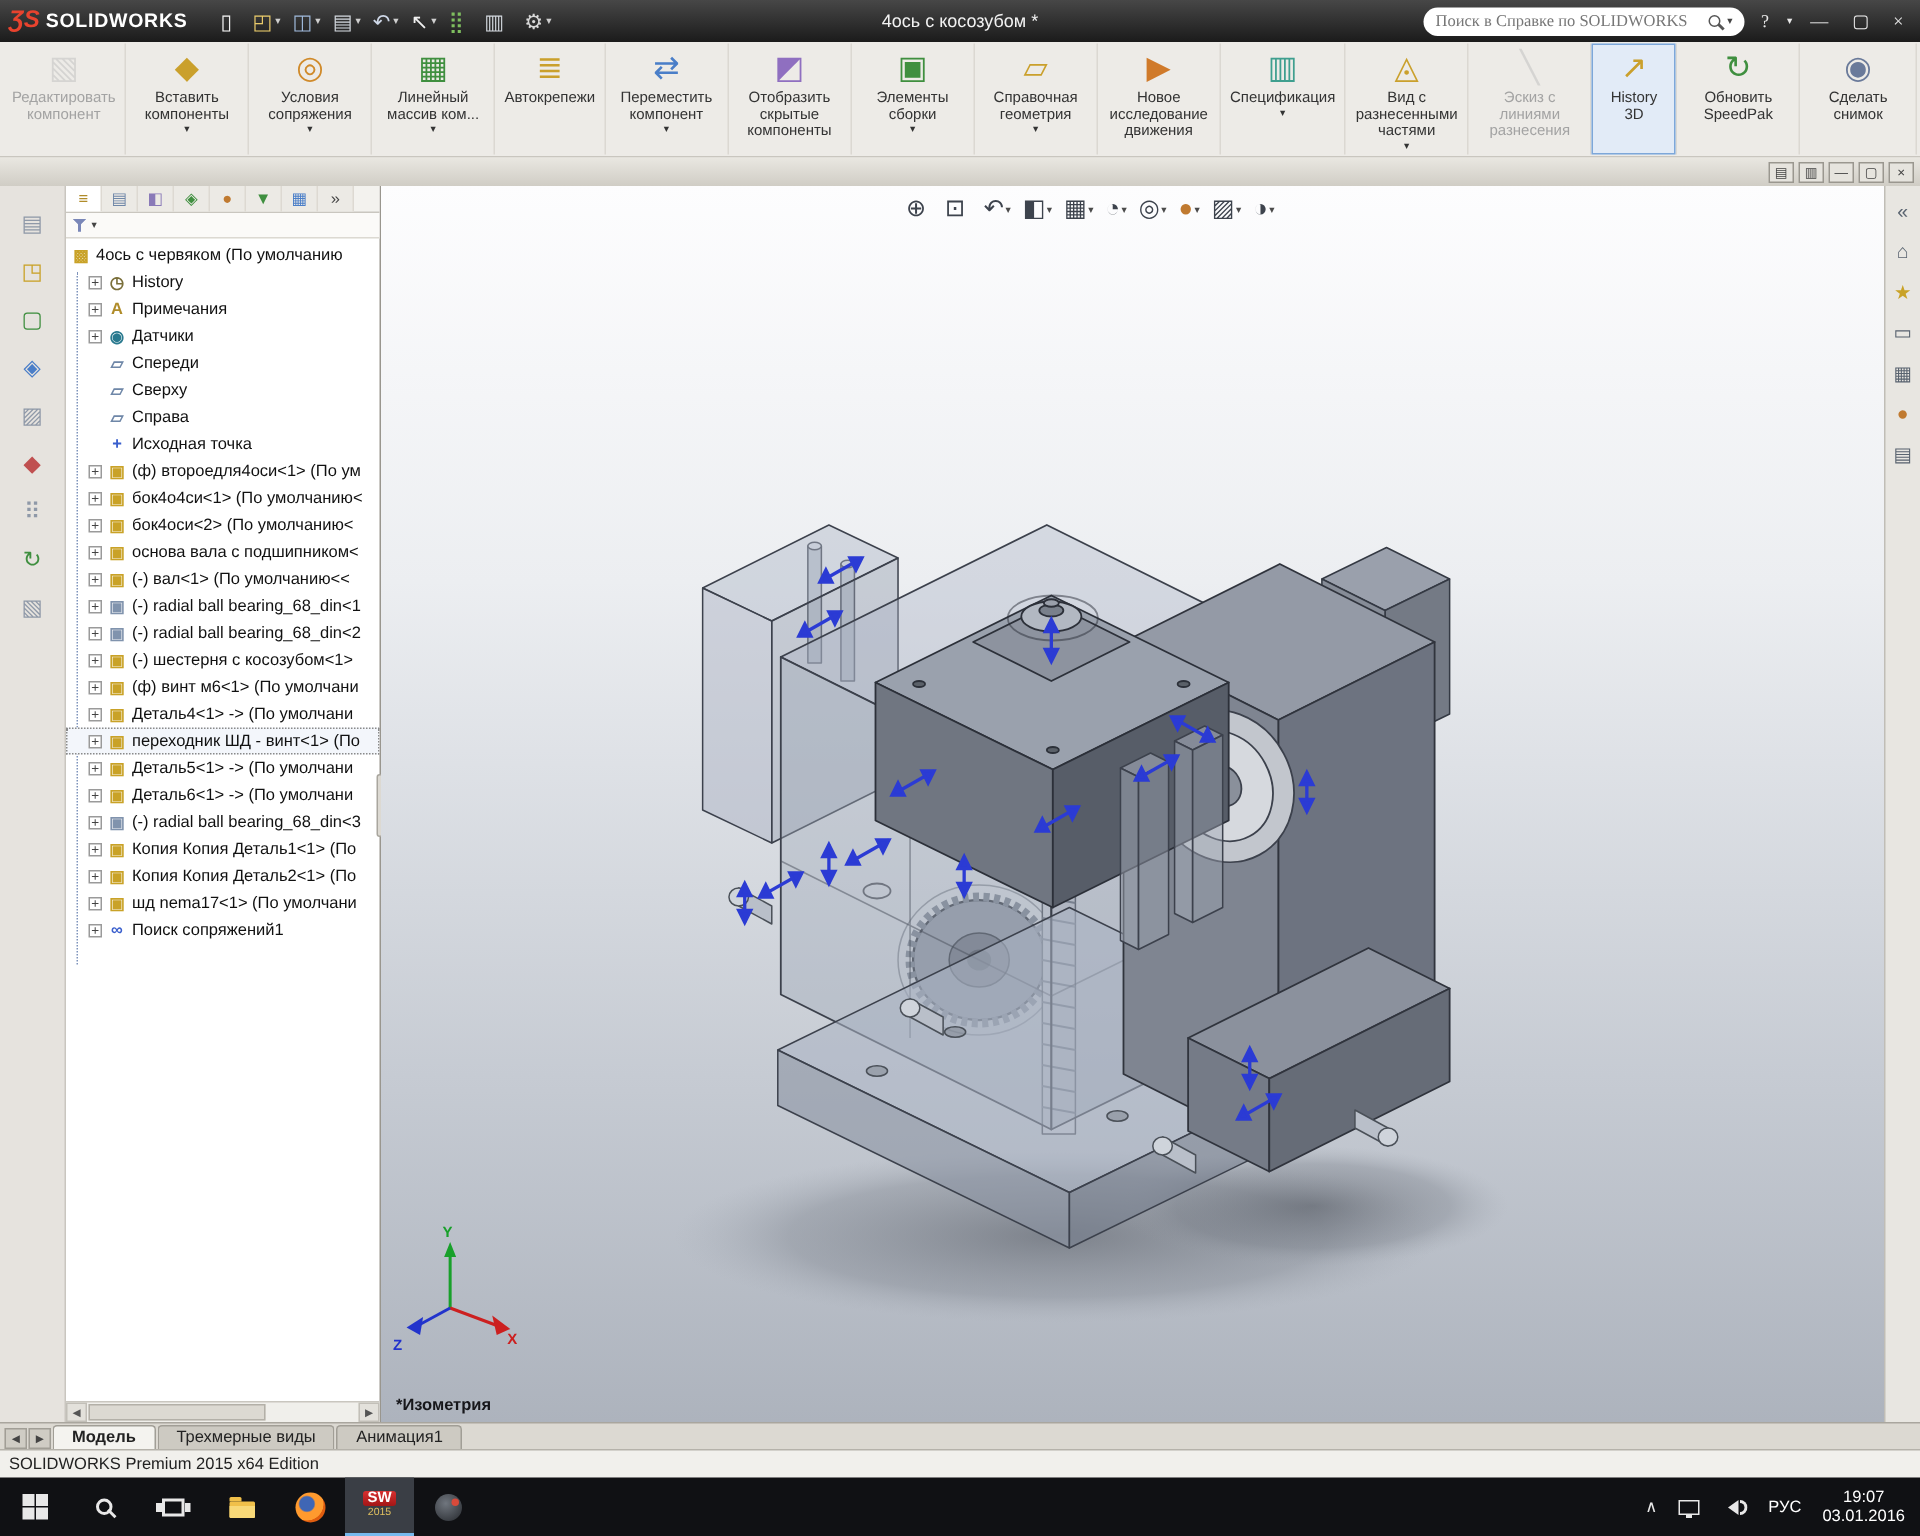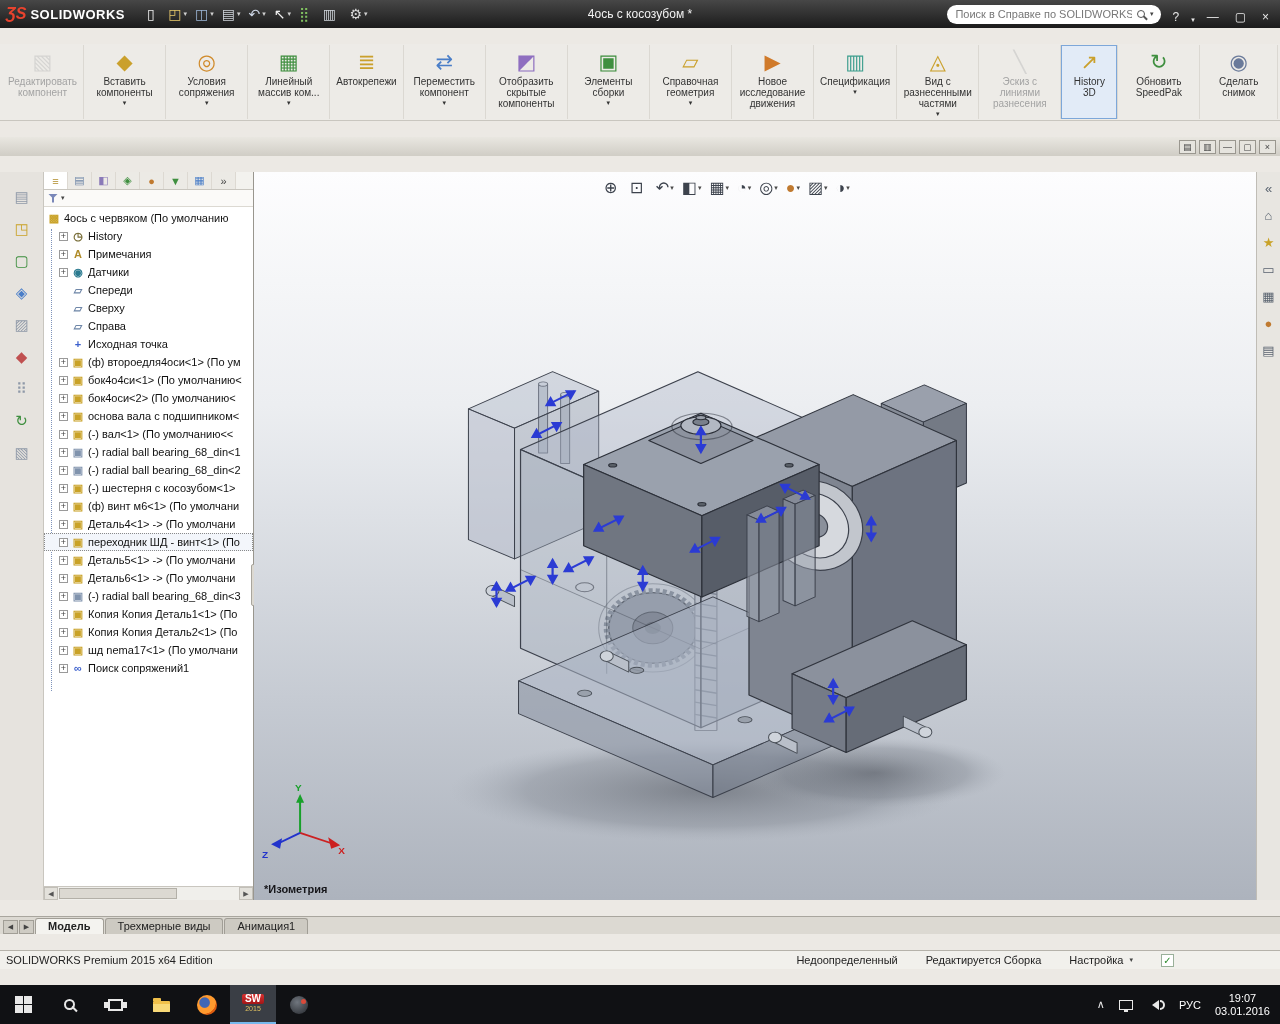--- a/index.html
+++ b/index.html
@@ -1,31 +1,31 @@
 <!DOCTYPE html>
 <html><head>
 <meta charset="utf-8">
 <style>
   * { margin:0; padding:0; box-sizing:border-box; }
   html,body { width:1280px; height:1024px; overflow:hidden;
     font-family:"Liberation Sans", sans-serif; background:#000; }
-  .screen { width:1280px; height:1024px; display:flex; flex-direction:column; background:#ece9e4;gap:16px; }
+  .screen { width:1280px; height:1024px; display:flex; flex-direction:column; background:#ece9e4; }
 
   
   .titlebar { height:28px; background:linear-gradient(#474747,#1b1b1b); display:flex;
     align-items:center; color:#fff; padding:0 6px; position:relative; flex:none; }
   .logo { display:flex; align-items:baseline; gap:4px; margin-right:18px; }
   .logomark { color:#e8432e; font-weight:bold; font-style:italic; font-size:16px; }
   .logotext { color:#fff; font-weight:bold; font-size:13px; letter-spacing:.5px; }
   .qat { display:flex; align-items:center; }
   .qbtn { display:inline-flex; align-items:center; height:22px; padding:0 4px; gap:2px; cursor:default; }
   .qglyph { font-size:14px; line-height:14px; }
   .qcaret { font-size:7px; color:#cfcfcf; }
   .doctitle { position:absolute; left:50%; transform:translateX(-50%); font-size:12px; color:#f2f2f2; }
-  .tright { margin-left:auto; display:flex; align-items:flex-end; gap:6px; }
+  .tright { margin-left:auto; display:flex; align-items:center; gap:6px;font-family:Liberation Serif, serif; }
   .searchbox { width:214px; height:19px; background:#fff; border-radius:10px; display:flex;
     align-items:center; padding:0 8px; gap:5px; }
   .sph { color:#777; font-size:11px; flex:1; white-space:nowrap; overflow:hidden; }
   .smag { width:8px; height:8px; border:1.5px solid #555; border-radius:50%; position:relative; flex:none; }
   .smag::after { content:''; position:absolute; width:5px; height:1.5px; background:#555;
     transform:rotate(45deg); right:-4px; bottom:-1px; }
   .scaret { font-size:7px; color:#444; }
   .tbtn { font-size:12px; color:#e8e8e8; padding:0 5px; }
   .tbtn.small { font-size:7px; padding:0 1px; }
 
@@ -931,28 +931,20 @@
         <span class="doctab active">Модель</span>
 
         <span class="doctab">Трехмерные виды</span>
 
         <span class="doctab">Анимация1</span>
       </span>
   </div>
 
   <div class="statusbar">
     <span class="sbitem">SOLIDWORKS Premium 2015 x64 Edition</span>
-    <div class="sbright">
-      <span class="sbitem">Недоопределенный</span>
-      <span class="sbitem">Редактируется Сборка</span>
-      <span class="sbitem">Настройка</span>
-      <span class="sbcaret">▾</span>
-      <span class="chk">✓</span>
-      <span class="sbpad"></span>
-    </div>
   </div>
 
   <div class="taskbar">
     <div class="tbbtn">
       <span class="winlogo">
           <i></i>
           <i></i>
           <i></i>
           <i></i>
         </span>

